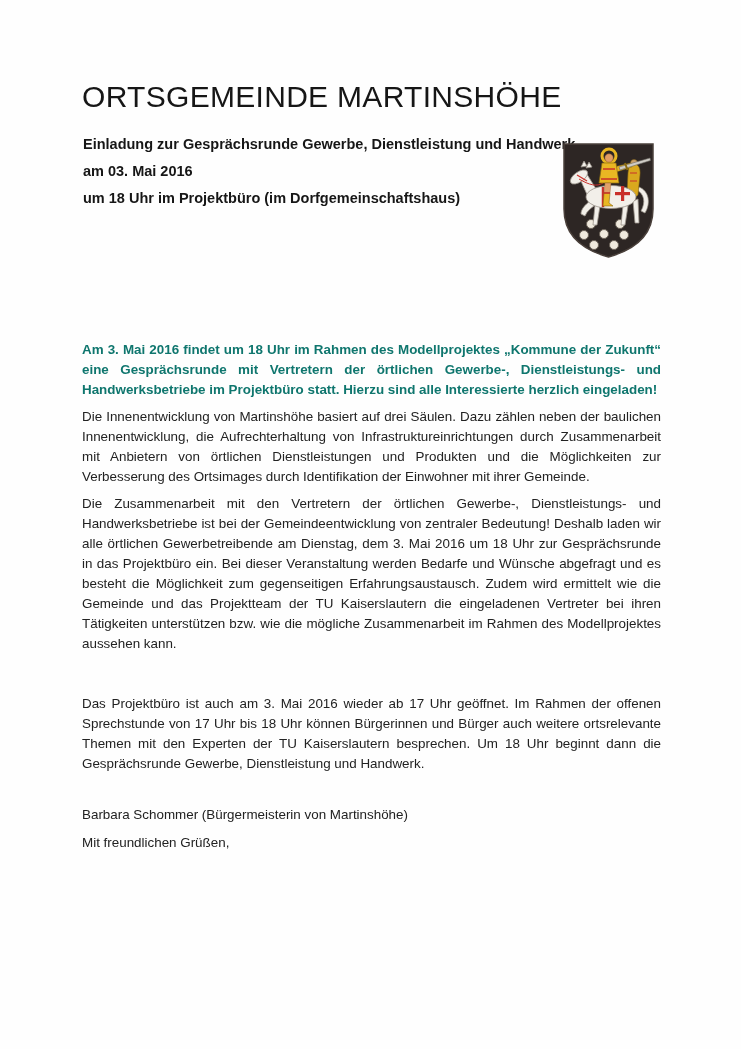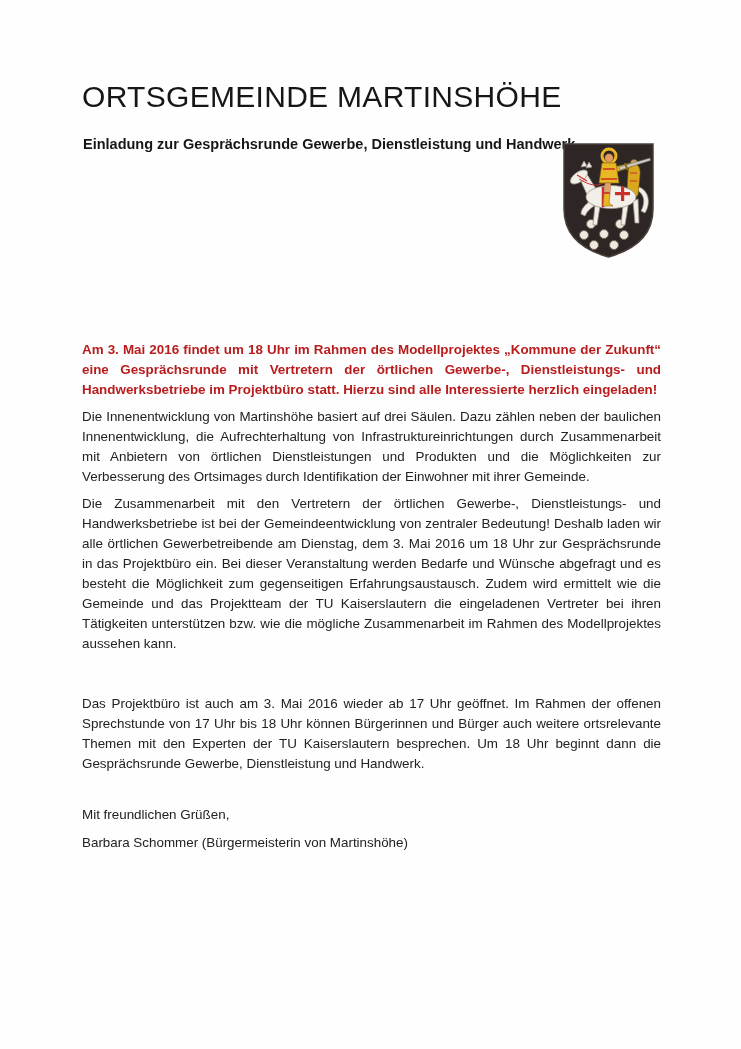--- a/index.html
+++ b/index.html
@@ -47,38 +47,40 @@
     top: 340px;
     width: 579px;
     font-size: 13.4px;
     line-height: 20px;
     color: #222222;
   }
   .body-block p {
     margin: 0 0 7px 0;
     text-align: justify;
   }
-  .body-block p.bold { font-weight: 700; color: #b91c1c; }
+  .body-block p.bold { font-weight: 700; color: #0f766e; }
   .body-block p.gap-before { margin-top: 40px; }
   .closing-block { margin-top: 31px; }
   .closing-block .close-line {
     line-height: 20px;
     text-align: left;
   }
   .closing-block .close-line + .close-line { margin-top: 8px; }
 </style>
 </head>
 <body>
 
 <div class="page">
 
   <h1 class="doc-title">ORTSGEMEINDE MARTINSHÖHE</h1>
 
   <div class="invite-block">
     <div class="invite-line">Einladung zur Gesprächsrunde Gewerbe, Dienstleistung und Handwerk</div>
+    <div class="invite-line">am 03. Mai 2016</div>
+    <div class="invite-line">um 18 Uhr im Projektbüro (im Dorfgemeinschaftshaus)</div>
   </div>
 
   <div class="crest">
     <svg viewBox="0 0 103 124" width="103" height="124">
 
       <path d="M7 5 H96 V70 C96 97 77 111 51.5 118 C26 111 7 97 7 70 Z" fill="#2d2624" stroke="#4a403b" stroke-width="1.5"></path>
 
       <g fill="#efe9dd" stroke="#6b6258" stroke-width="1">
         <circle cx="34" cy="85" r="4.5"></circle>
           <circle cx="63" cy="85" r="4.5"></circle>
@@ -132,18 +134,18 @@
     </svg>
   </div>
 
   <div class="body-block">
     <p class="bold">Am 3. Mai 2016 findet um 18 Uhr im Rahmen des Modellprojektes „Kommune der Zukunft“ eine Gesprächsrunde mit Vertretern der örtlichen Gewerbe-, Dienstleistungs- und Handwerksbetriebe im Projektbüro statt. Hierzu sind alle Interessierte herzlich eingeladen!</p>
     <p>Die Innenentwicklung von Martinshöhe basiert auf drei Säulen. Dazu zählen neben der baulichen Innenentwicklung, die Aufrechterhaltung von Infrastruktureinrichtungen durch Zusammenarbeit mit Anbietern von örtlichen Dienstleistungen und Produkten und die Möglichkeiten zur Verbesserung des Ortsimages durch Identifikation der Einwohner mit ihrer Gemeinde.</p>
     <p>Die Zusammenarbeit mit den Vertretern der örtlichen Gewerbe-, Dienstleistungs- und Handwerksbetriebe ist bei der Gemeindeentwicklung von zentraler Bedeutung! Deshalb laden wir alle örtlichen Gewerbetreibende am Dienstag, dem 3. Mai 2016 um 18 Uhr zur Gesprächsrunde in das Projektbüro ein. Bei dieser Veranstaltung werden Bedarfe und Wünsche abgefragt und es besteht die Möglichkeit zum gegenseitigen Erfahrungsaustausch. Zudem wird ermittelt wie die Gemeinde und das Projektteam der TU Kaiserslautern die eingeladenen Vertreter bei ihren Tätigkeiten unterstützen bzw. wie die mögliche Zusammenarbeit im Rahmen des Modellprojektes aussehen kann.</p>
     <p class="gap-before">Das Projektbüro ist auch am 3. Mai 2016 wieder ab 17 Uhr geöffnet. Im Rahmen der offenen Sprechstunde von 17 Uhr bis 18 Uhr können Bürgerinnen und Bürger auch weitere ortsrelevante Themen mit den Experten der TU Kaiserslautern besprechen. Um 18 Uhr beginnt dann die Gesprächsrunde Gewerbe, Dienstleistung und Handwerk.</p>
 
     <div class="closing-block">
+      <div class="close-line">Barbara Schommer (Bürgermeisterin von Martinshöhe)</div>
       <div class="close-line">Mit freundlichen Grüßen,</div>
-      <div class="close-line">Barbara Schommer (Bürgermeisterin von Martinshöhe)</div>
     </div>
   </div>
 
 </div>
 
 </body></html>

